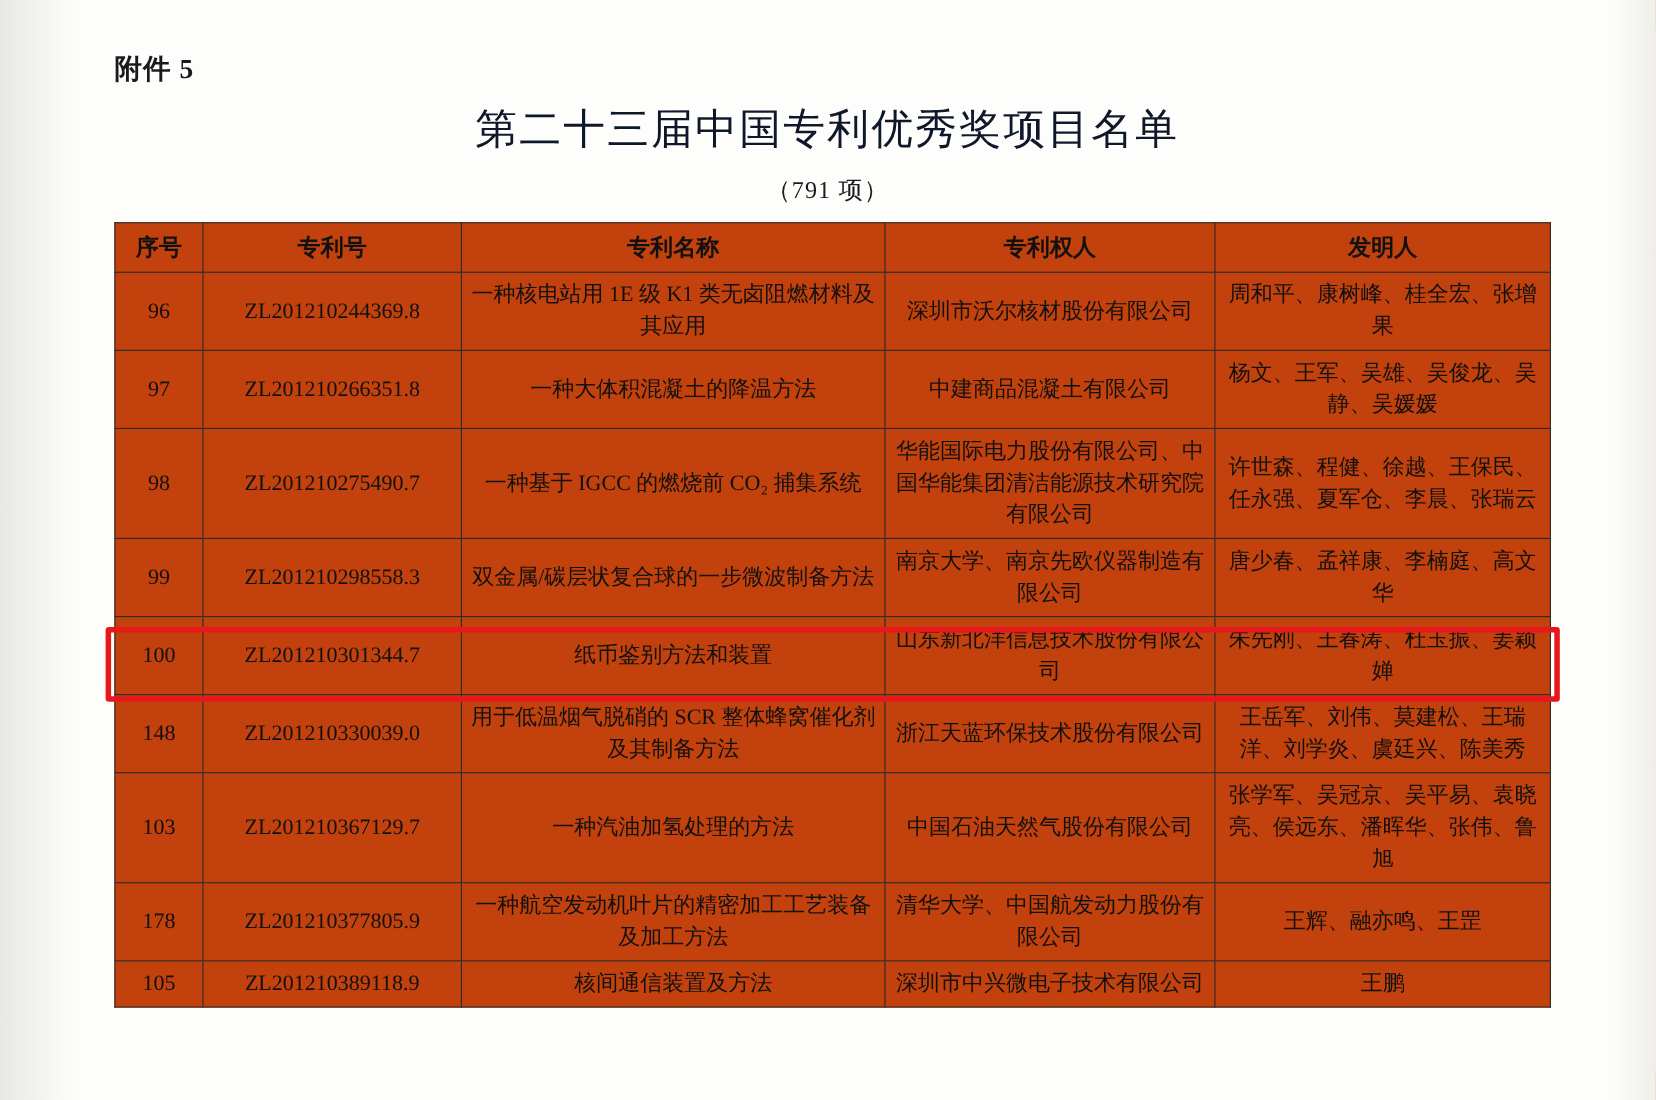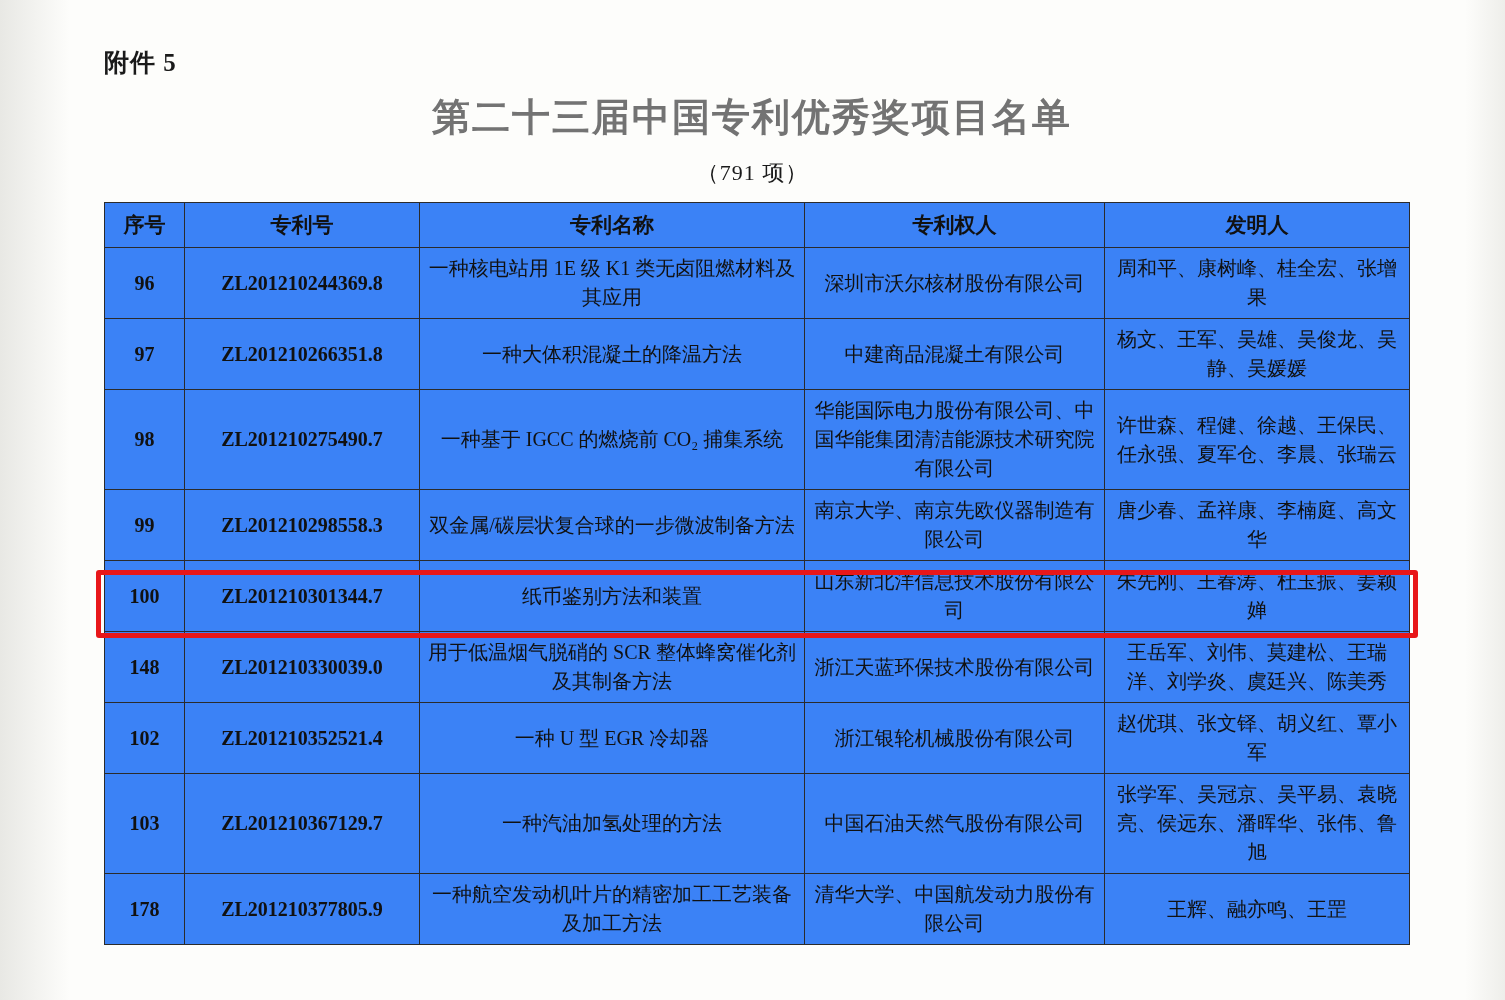--- a/index.html
+++ b/index.html
@@ -49,42 +49,42 @@
     letter-spacing: 1px;
     color: #1a1a1a;
   }
   .doc-title {
     position: absolute;
     left: 0;
     top: 92px;
     width: 1504px;
     text-align: center;
     font-size: 38px;
-    font-weight: 700;
+    font-weight: 400;
     letter-spacing: 2px;
-    color: #737373;
+    color: #0f172a;
   }
   .doc-subtitle {
     position: absolute;
     left: 0;
     top: 158px;
     width: 1505px;
     text-align: center;
     font-size: 22px;
     color: #1a1a1a;
     letter-spacing: 1px;
   }
   table.list-table {
     position: absolute;
     left: 104px;
     top: 202px;
     width: 1305px;
     border-collapse: collapse;
     table-layout: fixed;
-    background: #3b82f6;
+    background: #c2410c;
   }
   table.list-table th,
   table.list-table td {
     border: 1.5px solid #2b2b2b;
     text-align: center;
     vertical-align: middle;
     font-size: 20px;
     line-height: 1.45;
     padding: 6px 6px;
     color: #111111;
@@ -93,21 +93,21 @@
     font-weight: 700;
     font-size: 21px;
     padding: 7px 6px;
   }
   col.c-no { width: 80px; }
   col.c-patent { width: 235px; }
   col.c-name { width: 385px; }
   col.c-owner { width: 300px; }
   col.c-inventor { width: 305px; }
 
-  td.no, td.patent { white-space: nowrap; font-weight: bold; }
+  td.no, td.patent { white-space: nowrap; }
   td.name, td.owner, td.inventor { padding-left: 10px; padding-right: 10px; }
 
   .row-highlight td {
     position: relative;
   }
   
   .highlight-box {
     position: absolute;
     border: 5px solid #e8171a;
     border-radius: 3px;
@@ -184,38 +184,38 @@
         <td class="inventor">朱先刚、王春涛、杜玉振、姜颖婵</td>
       </tr>
       <tr class="row-highlight">
         <td class="no">148</td>
         <td class="patent">ZL201210330039.0</td>
         <td class="name">用于低温烟气脱硝的 SCR 整体蜂窝催化剂及其制备方法</td>
         <td class="owner">浙江天蓝环保技术股份有限公司</td>
         <td class="inventor">王岳军、刘伟、莫建松、王瑞洋、刘学炎、虞廷兴、陈美秀</td>
       </tr>
       <tr>
-        <td class="no">102</td>
-        <td class="patent">ZL201210352521.4</td>
-        <td class="name">一种 U 型 EGR 冷却器</td>
-        <td class="owner">浙江银轮机械股份有限公司</td>
-        <td class="inventor">赵优琪、张文铎、胡义红、覃小军</td>
-      </tr>
-      <tr>
         <td class="no">103</td>
         <td class="patent">ZL201210367129.7</td>
         <td class="name">一种汽油加氢处理的方法</td>
         <td class="owner">中国石油天然气股份有限公司</td>
         <td class="inventor">张学军、吴冠京、吴平易、袁晓亮、侯远东、潘晖华、张伟、鲁旭</td>
       </tr>
       <tr>
         <td class="no">178</td>
         <td class="patent">ZL201210377805.9</td>
         <td class="name">一种航空发动机叶片的精密加工工艺装备及加工方法</td>
         <td class="owner">清华大学、中国航发动力股份有限公司</td>
         <td class="inventor">王辉、融亦鸣、王罡</td>
       </tr>
+      <tr>
+        <td class="no">105</td>
+        <td class="patent">ZL201210389118.9</td>
+        <td class="name">核间通信装置及方法</td>
+        <td class="owner">深圳市中兴微电子技术有限公司</td>
+        <td class="inventor">王鹏</td>
+      </tr>
     </tbody>
   </table>
 
   <div class="highlight-box" style="border-color: rgb(232, 23, 26);"></div>
 
 </div>
 
 </body></html>

